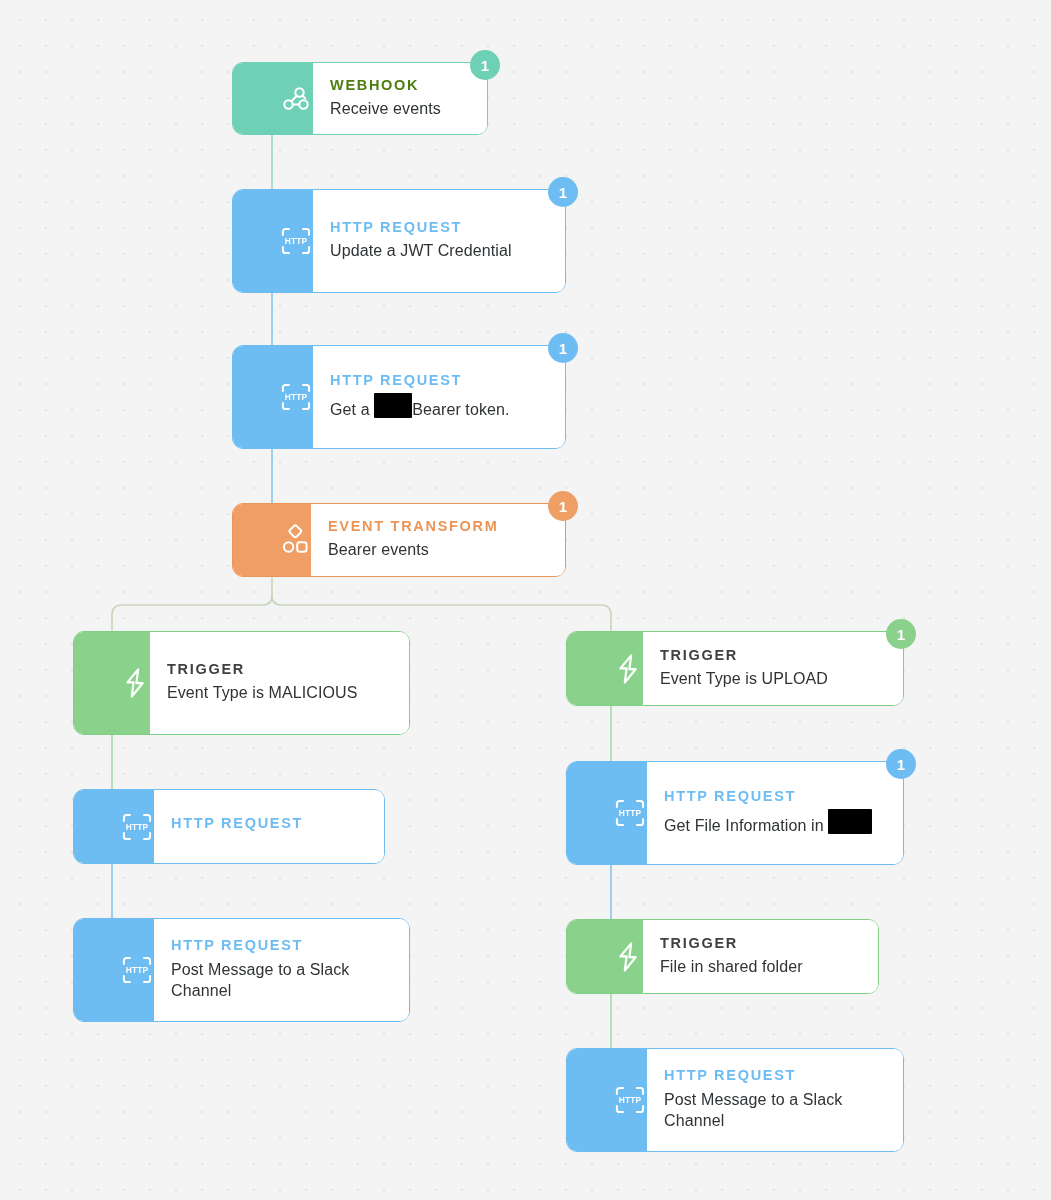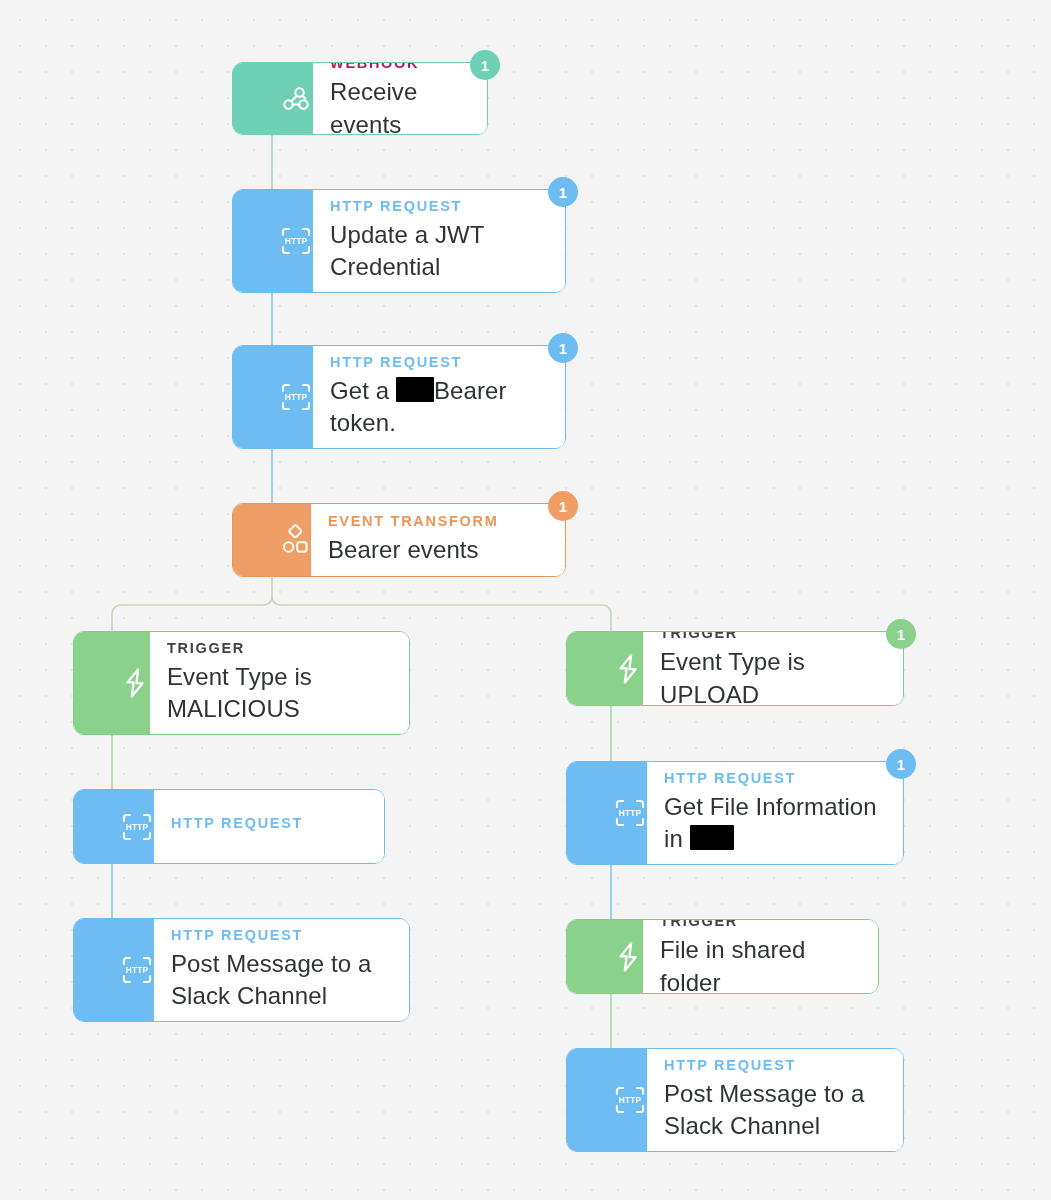--- a/index.html
+++ b/index.html
@@ -67,37 +67,37 @@
   .kicker {
     font-size: 14.5px;
     font-weight: bold;
     letter-spacing: 1.7px;
     line-height: 1.05;
     margin-bottom: 5px;
     white-space: nowrap;
   }
 
   .title {
-    font-size: 24px;
+    font-size: 16px;
     color: #2f3336;
     line-height: 1.34;
     letter-spacing: 0.1px;
   }
 
   .redact {
     display: inline-block;
     background: #000;
     border-radius: 1px;
     vertical-align: -3px;
   }
 
   
   .t-webhook          { border-color: #6ed0b4; }
   .t-webhook .icon-pane { background: #6ed0b4; }
-  .t-webhook .kicker  { color: #be185d; }
+  .t-webhook .kicker  { color: #4d7c0f; }
 
   .t-http             { border-color: #6dbcf2; }
   .t-http .icon-pane  { background: #6dbcf2; }
   .t-http .kicker     { color: #6dbcf2; }
 
   .t-transform        { border-color: #eb9557; }
   .t-transform .icon-pane { background: #ef9f66; }
   .t-transform .kicker{ color: #eb9557; }
 
   .t-trigger          { border-color: #7ed086; }

